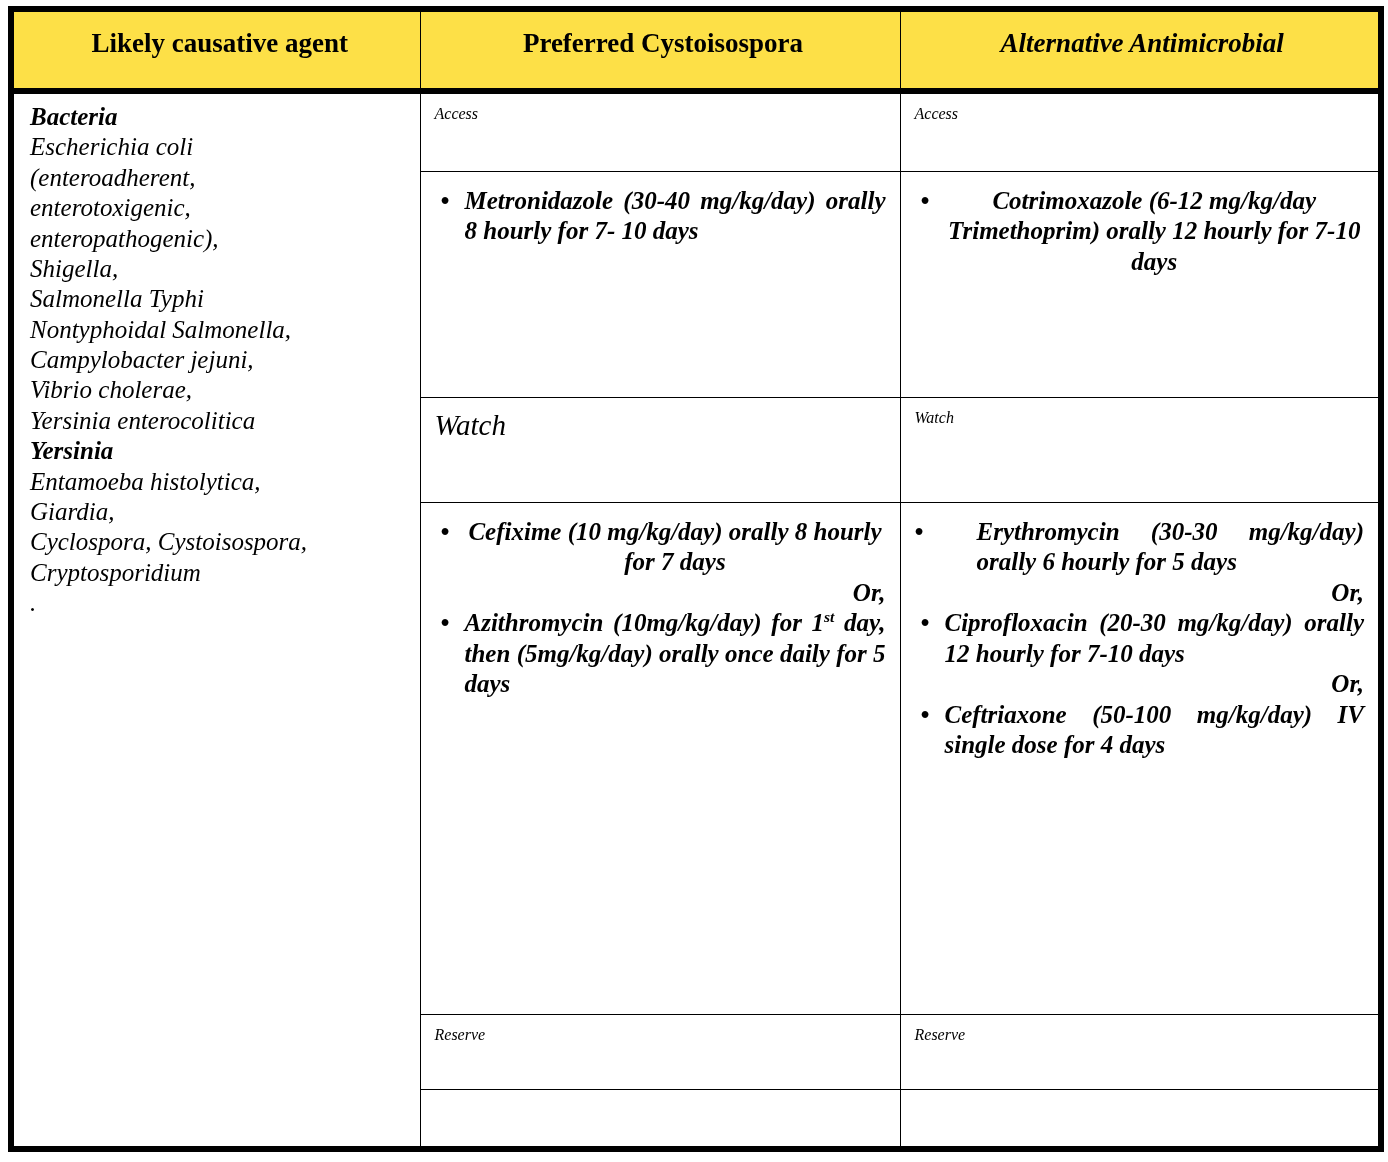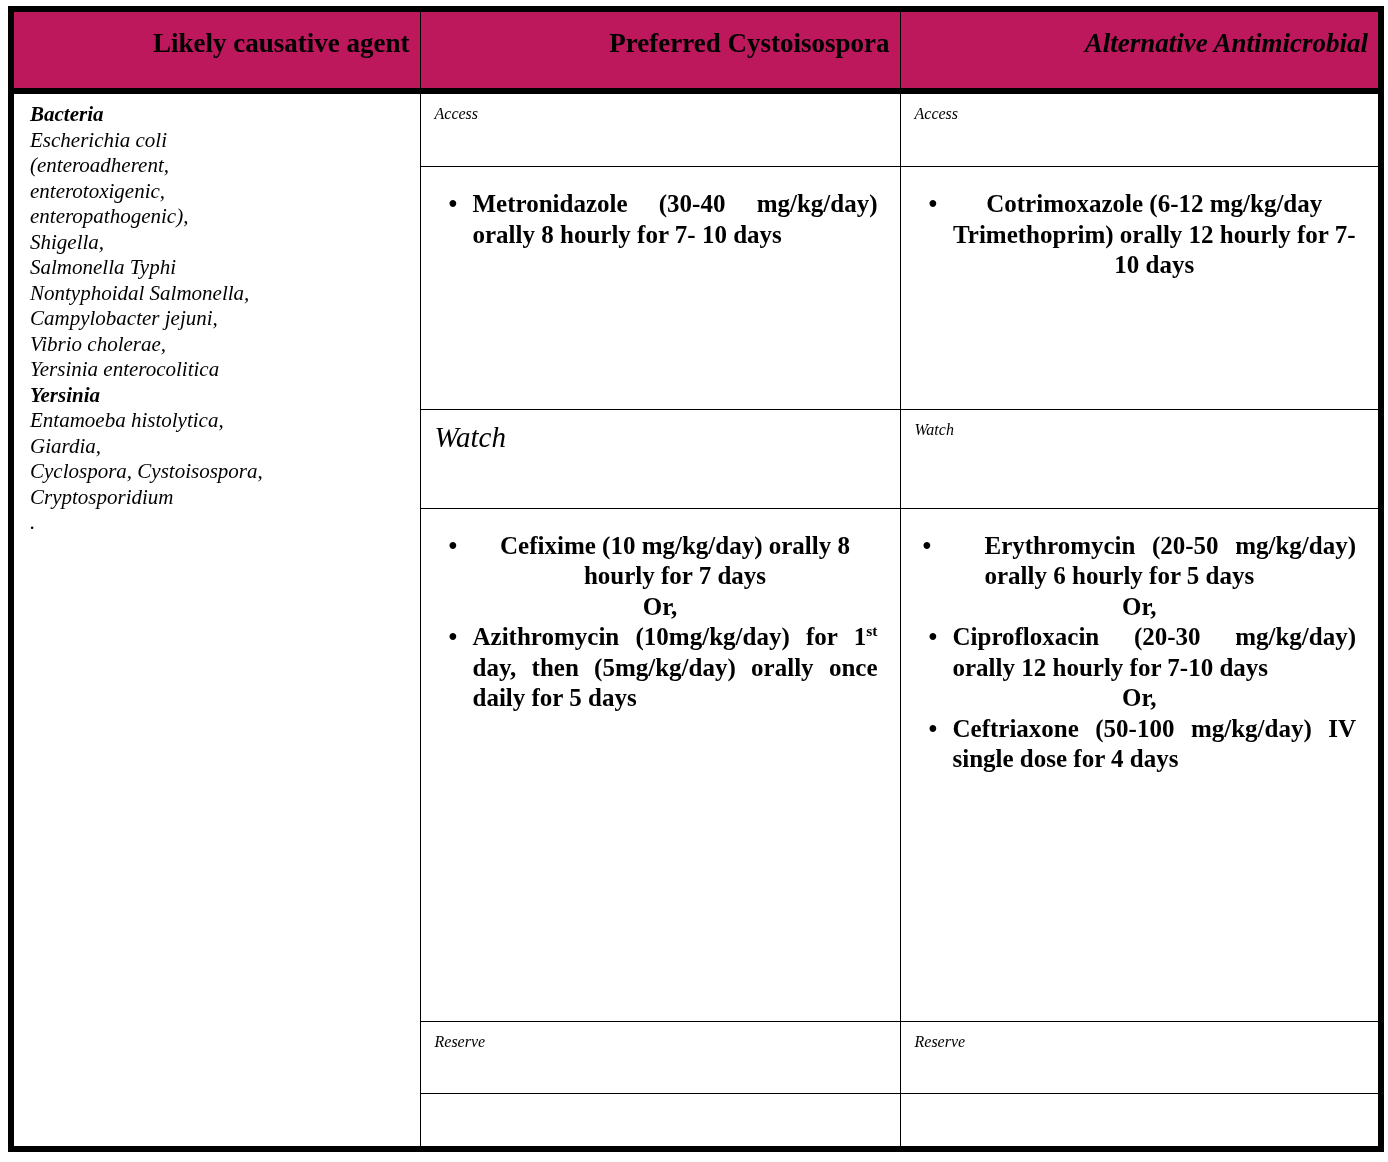--- a/index.html
+++ b/index.html
@@ -31,48 +31,48 @@
     border: 6px solid #000000;
     background: #ffffff;
   }
 
   col.c1 { width: 409px; }
   col.c2 { width: 480px; }
   col.c3 { width: 481px; }
 
   
   thead th {
-    background: #be185d;
+    background: #fde047;
     border: 1px solid #000000;
     border-bottom: 6px solid #000000;
     font-weight: bold;
     font-size: 27px;
     line-height: 1.15;
-    text-align: right;
+    text-align: center;
     vertical-align: top;
     padding: 16px 10px 24px 16px;
     color: #000000;
     height: 82px;
     box-sizing: border-box;
   }
   thead th.hcol1 { border-left: none; }
   thead th.hcol3 { border-right: none; font-style: italic; }
 
   
   td {
     border: 1px solid #000000;
     vertical-align: top;
     color: #000000;
     box-sizing: border-box;
   }
 
   td.agent-cell {
     border-left: none;
     padding: 8px 10px 8px 16px;
-    font-size: 21px;
+    font-size: 25px;
     font-style: italic;
     line-height: 1.215;
   }
   td.agent-cell .grp {
     font-weight: bold;
     font-style: italic;
   }
   td.agent-cell .org {
     font-style: italic;
   }
@@ -93,22 +93,23 @@
     font-weight: bold;
     line-height: 1.22;
   }
   td.drug-cell.lastcol { border-right: none; }
   td.blank-cell.lastcol { border-right: none; }
 
   td.bottom-row { border-bottom: none; }
 
   ul.drug-list {
     list-style: none;
-    margin: 8px;
+    margin: 0;
     padding: 0;
+    font-style: italic;
   }
   ul.drug-list li.bullet {
     position: relative;
     padding-left: 30px;
     margin: 0 0 0 0;
     text-align: justify;
     text-justify: inter-word;
   }
   ul.drug-list li.bullet::before {
     content: "\2022";
@@ -122,21 +123,21 @@
     padding-left: 62px;
   }
   ul.drug-list li.bullet.wide::before {
     left: 0px;
   }
   ul.drug-list li.bullet.nojustify {
     text-align: center;
   }
   ul.drug-list li.orline {
     padding-left: 0;
-    text-align: center;
+    text-align: right;
   }
   sup { font-size: 0.62em; vertical-align: super; line-height: 0; }
 </style>
 </head>
 <body>
 
 <div class="sheet">
 
   <table class="amr-table">
     <colgroup>
@@ -202,21 +203,21 @@
       <tr>
         <td class="drug-cell">
           <ul class="drug-list">
             <li class="bullet nojustify">Cefixime (10 mg/kg/day) orally 8 hourly for 7 days</li>
             <li class="orline">Or,</li>
             <li class="bullet"><span>Azithromycin (10mg/kg/day) for 1</span><sup>st</sup><span> day, then (5mg/kg/day) orally once daily for 5 days</span></li>
           </ul>
         </td>
         <td class="drug-cell lastcol">
           <ul class="drug-list">
-            <li class="bullet wide">Erythromycin (20-50 mg/kg/day) orally 6 hourly for 5 days</li>
+            <li class="bullet wide">Erythromycin (30-30 mg/kg/day) orally 6 hourly for 5 days</li>
             <li class="orline">Or,</li>
             <li class="bullet">Ciprofloxacin (20-30 mg/kg/day) orally 12 hourly for 7-10 days</li>
             <li class="orline">Or,</li>
             <li class="bullet">Ceftriaxone (50-100 mg/kg/day) IV single dose for 4 days</li>
           </ul>
         </td>
       </tr>
 
       <tr>
         <td class="tier-label">Reserve</td>

